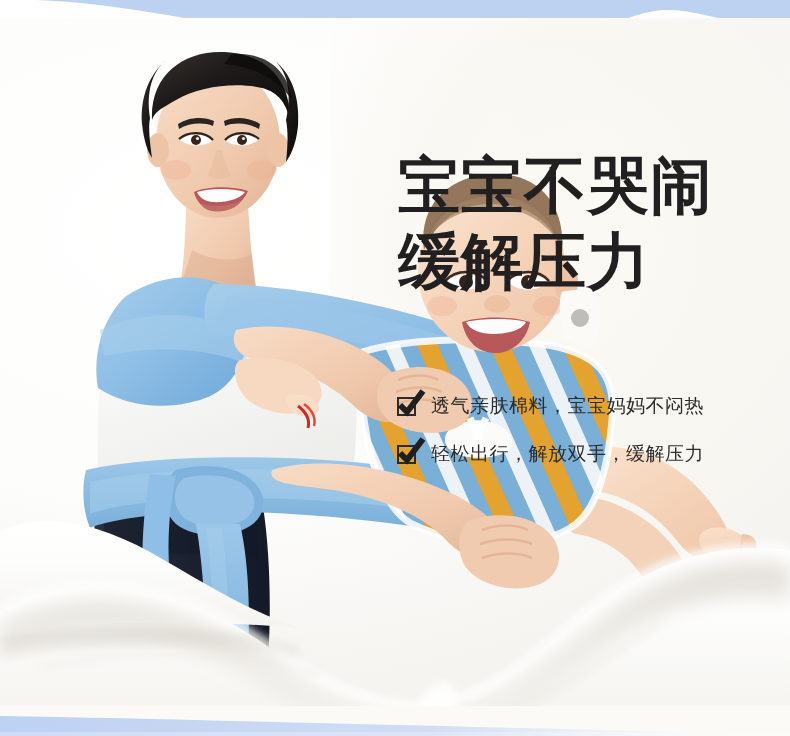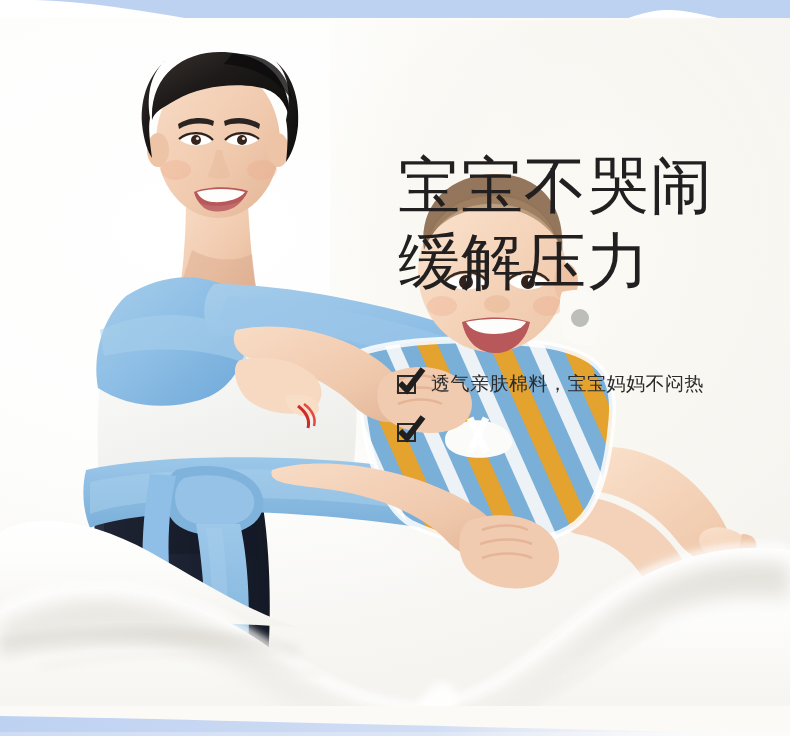--- a/index.html
+++ b/index.html
@@ -71,30 +71,30 @@
   
   .headline {
     position: absolute;
     left: 398px;
     top: 148px;
     width: 360px;
     color: #221f20;
     font-size: 62px;
     line-height: 76px;
     letter-spacing: 1px;
-    font-weight: 400;
+    font-weight: 700;
     white-space: nowrap;
   }
   .headline .hl-line { display: block; }
 
   
   .bullets {
     position: absolute;
     left: 397px;
-    top: 360px;
+    top: 382px;
     width: 370px;
   }
   .bullet-row {
     display: flex;
     align-items: center;
     height: 48px;
   }
   .check-box {
     position: relative;
     width: 19px;
@@ -424,17 +424,18 @@
       </span>
       <span class="bullet-text">透气亲肤棉料，宝宝妈妈不闷热</span>
     </div>
 
     <div class="bullet-row">
       <span class="check-box">
         <svg width="30" height="30" viewBox="0 0 30 30">
           <path d="M4,15 L11,22 L27,1" fill="none" stroke="#1f1f1f" stroke-width="6" stroke-linecap="butt" stroke-linejoin="miter"></path>
         </svg>
       </span>
+      <span class="bullet-text">轻松出行，解放双手，缓解压力</span>
     </div>
 
   </div>
 
 </div>
 
 </body></html>

